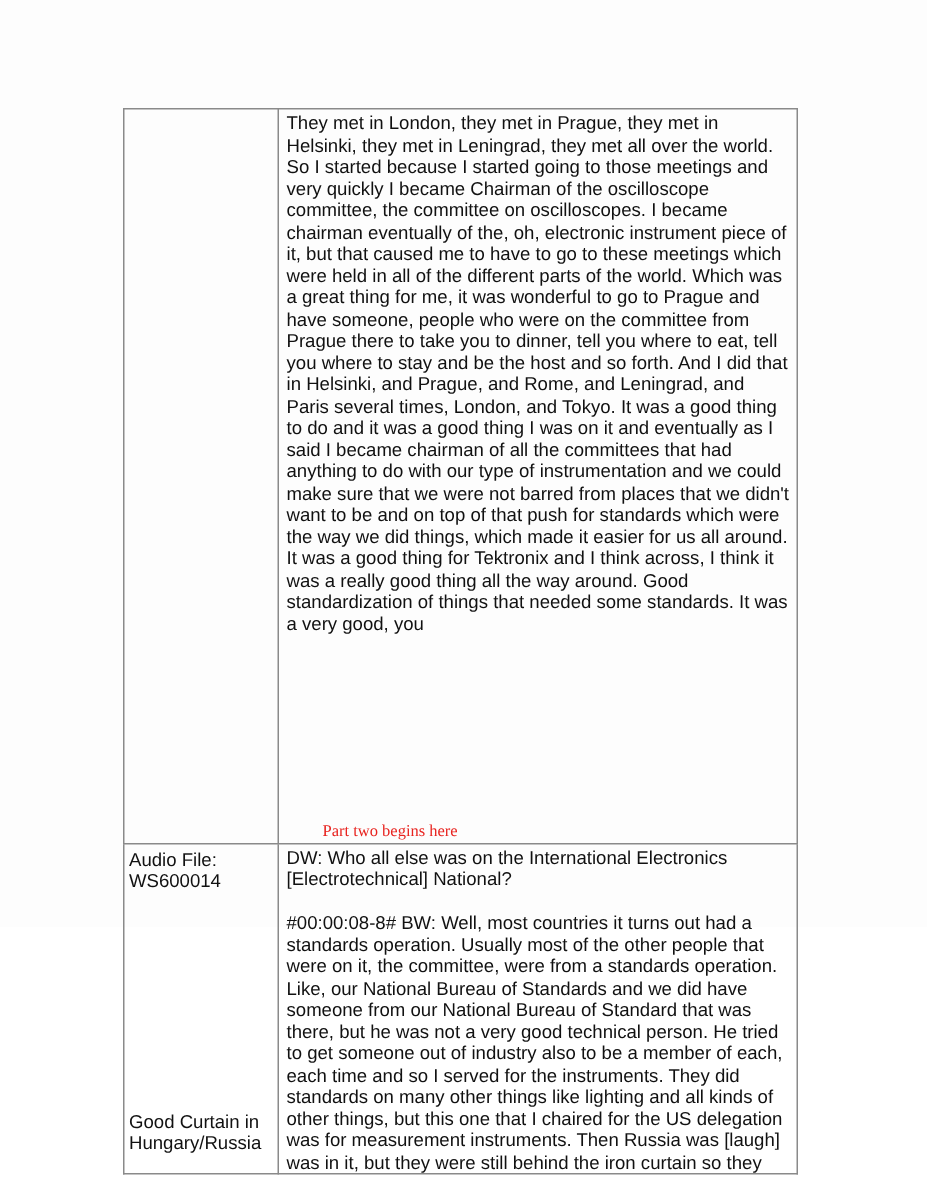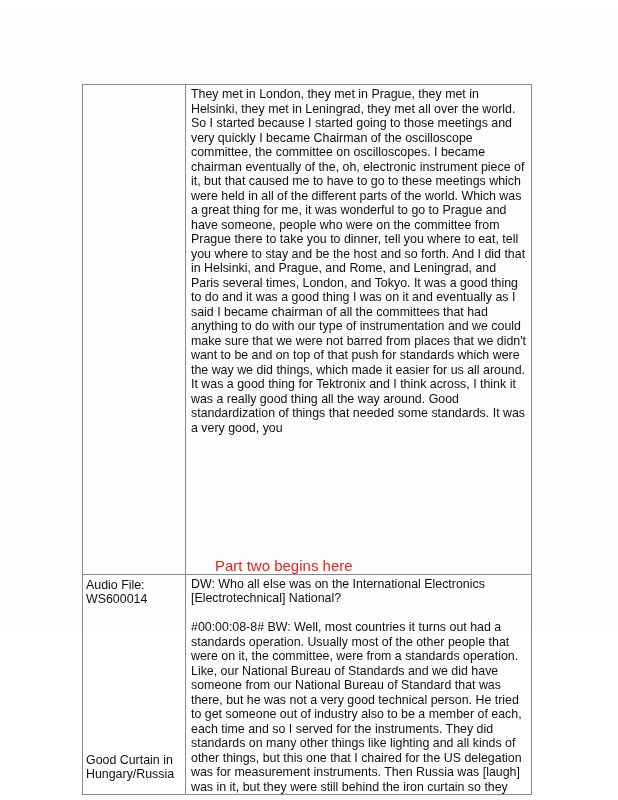--- a/index.html
+++ b/index.html
@@ -13,21 +13,20 @@
       position: relative;
       overflow: hidden;
       font-family: "Liberation Sans", sans-serif;
       color: #111111;
     }
     .page {
       position: absolute;
       left: 0; top: 0;
       width: 618px; height: 618px;
       background: #fdfdfd;
-      margin-top: 12px;
     }
     table.transcript {
       position: absolute;
       left: 82px;
       top: 72px;
       width: 449px;
       border-collapse: collapse;
       table-layout: fixed;
     }
     table.transcript td {
@@ -48,23 +47,24 @@
       box-sizing: border-box;
     }
     .main-inner {
       padding: 2px 4px 0 5px;
       box-sizing: border-box;
     }
     .para { margin: 0; }
     .gap { height: 14.5px; }
     .red-note {
       color: #e8231f;
-      font-size: 15px;
+      font-size: 11px;
       margin-top: 124px;
       padding-left: 24px;
+      font-family: Liberation Serif, serif;
     }
     .side-bottom {
       position: absolute;
       left: 3px;
       bottom: 1px;
     }
     .row2 .side-inner { height: 208px; }
   </style>
 </head>
 <body>

